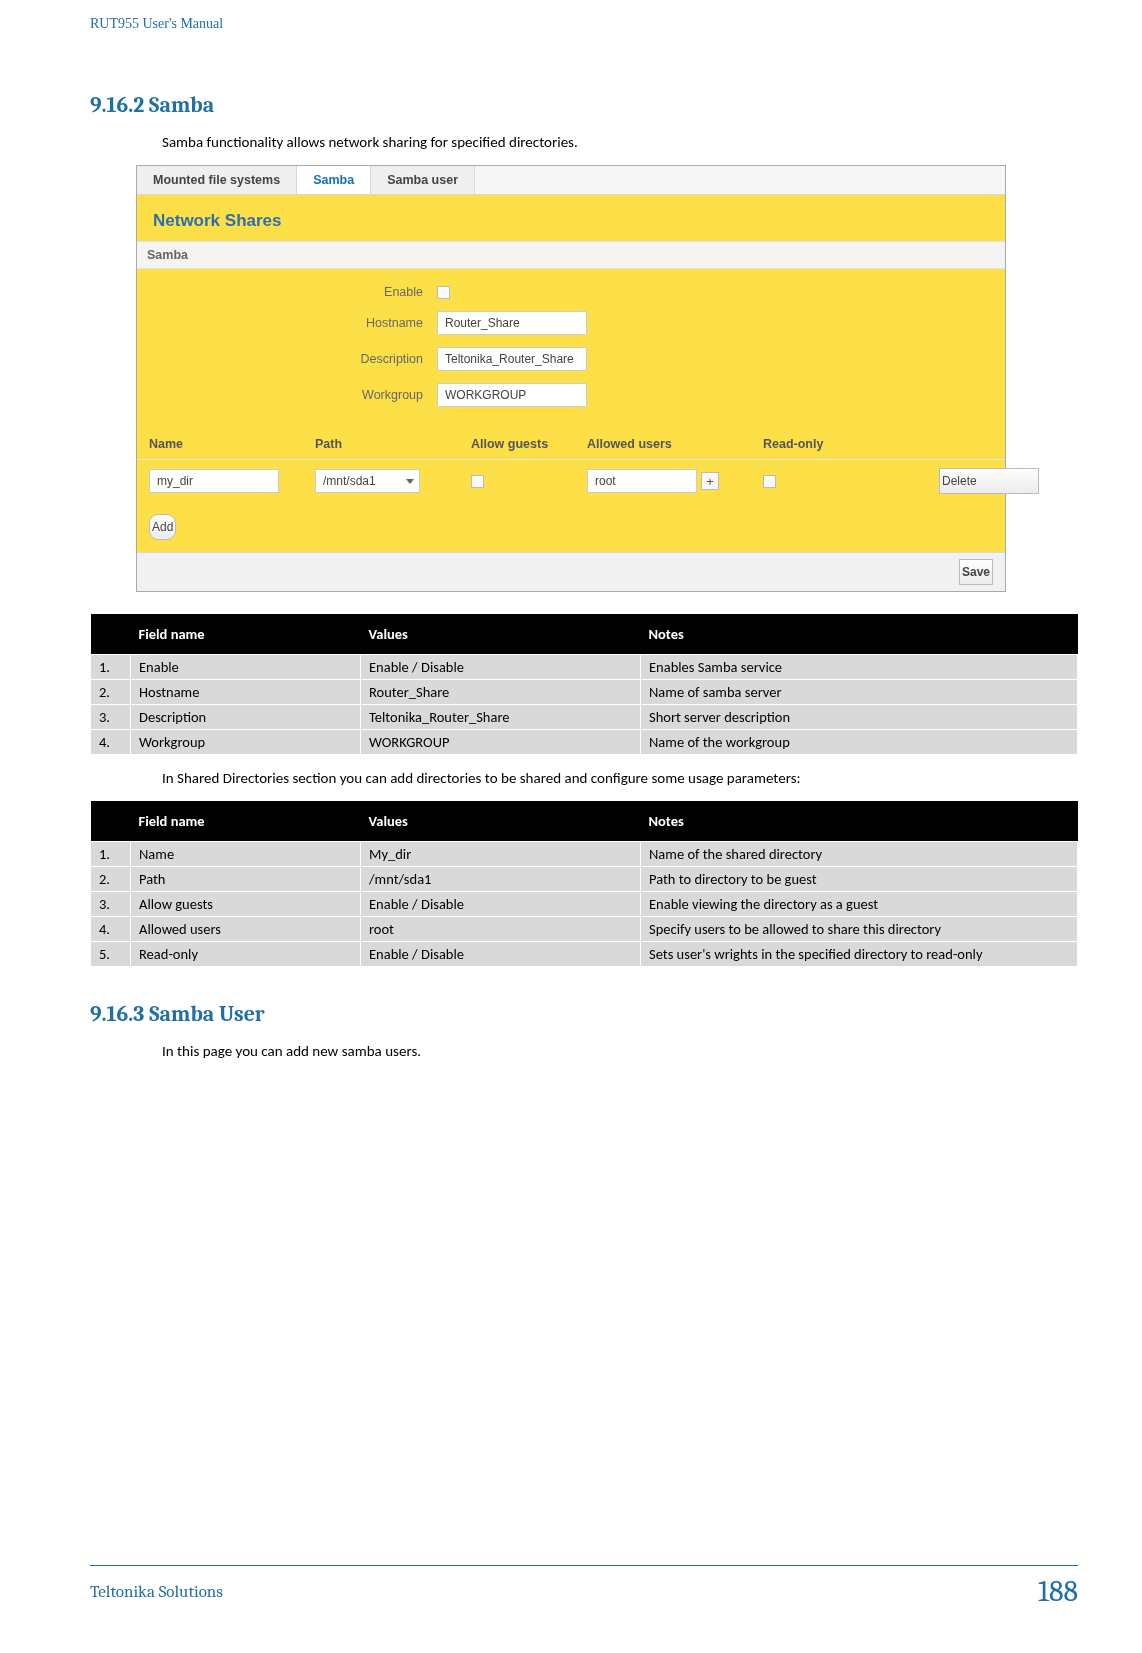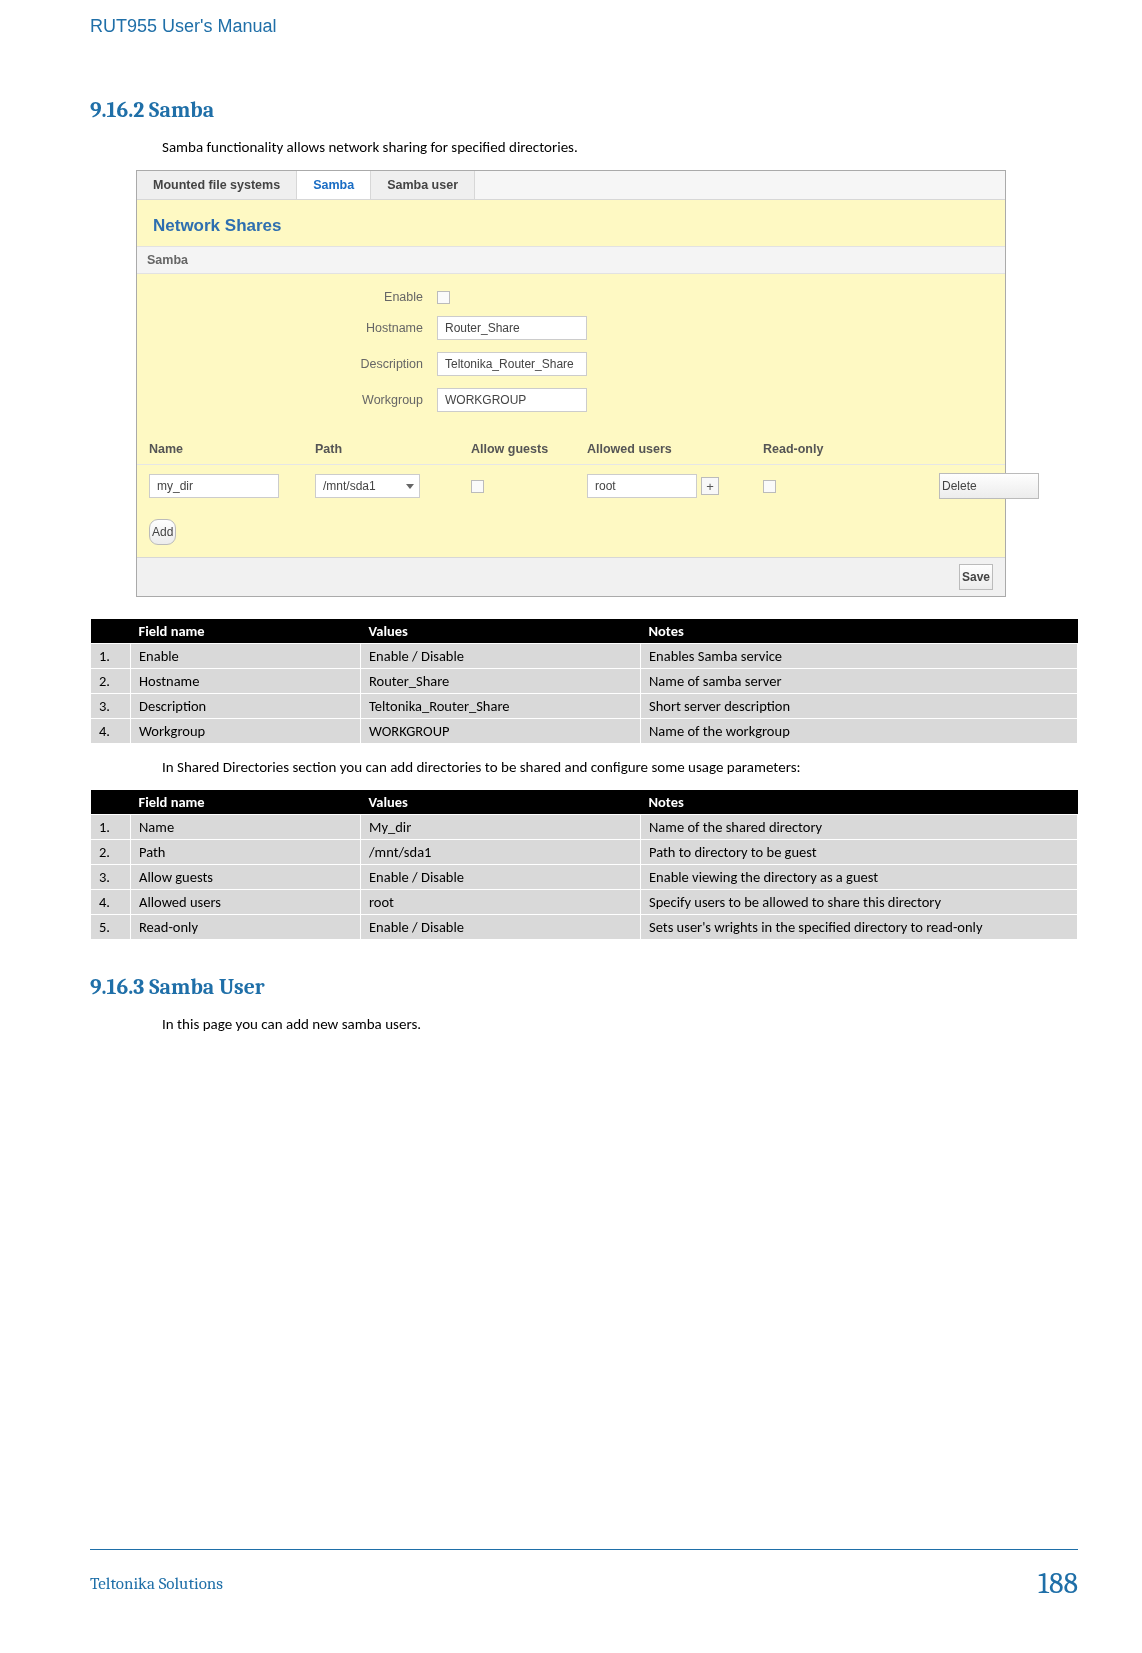--- a/index.html
+++ b/index.html
@@ -8,43 +8,43 @@
     font-size: 14.5px;
     background: #fff;
     width: 1142px;
     height: 1653px;
     position: relative;
     padding: 16px 64px 40px 90px;
     color: #000;
   }
   .doc-header {
     color: #1f6fa8;
-    font-family: Liberation Sans, sans-serif;
-    font-size: 18px;
+    font-family: Liberation Serif, serif;
+    font-size: 14px;
     margin-bottom: 60px;
   }
   .section-heading {
     color: #1f6fa8;
     font-family: Cambria, Georgia, serif;
     font-weight: bold;
     margin: 6px 0 16px 0;
   }
   .section-number { font-weight: bold; }
   .section-name { font-weight: 600; }
   .body-text {
     margin: 0 0 14px 72px;
     font-size: 15px;
   }
 
   
   .shot {
     margin: 0 0 22px 46px;
     width: 870px;
     border: 0.5px solid #aaa;
-    background: #fef9c3;
+    background: #fde047;
     font-family: Arial, sans-serif;
     font-size: 12.5px;
     color: #555;
   }
   .tabs {
     display: flex;
     align-items: flex-end;
     background: #f6f6f6;
     border-bottom: 1px solid #d7d7d7;
   }
@@ -143,45 +143,45 @@
   table.param {
     width: 100%;
     border-collapse: collapse;
     font-size: 14.5px;
   }
   table.param th {
     background: #000;
     color: #fff;
     text-align: left;
     font-weight: bold;
-    padding: 3px 8px;
+    padding: 11px 8px;
   }
   table.param td {
     background: #d9d9d9;
     border: 1px solid #fff;
     padding: 3px 8px;
   }
   table.param tr td:first-child { width: 40px; }
   table.param th.num { width: 40px; background:#000;}
   .col-field { width: 230px; }
   .col-values { width: 280px; }
 
   .spacer { height: 14px; }
 
   
   .page-footer {
     position: absolute;
-    bottom: 52px;
+    bottom: 44px;
     left: 90px;
     right: 64px;
     border-top: 1.2px solid #1f6fa8;
     display: flex;
     justify-content: space-between;
     align-items: center;
-    padding-top: 16px;
+    padding-top: 8px;
     font-family: Cambria, Georgia, serif;
     color: #1f6fa8;
   }
   .page-footer .pg { font-size: 30px; }
   .page-footer .src { font-size: 17px; }
 </style>
 </head>
 <body>
 
 <div class="doc-header">RUT955 User's Manual</div>

